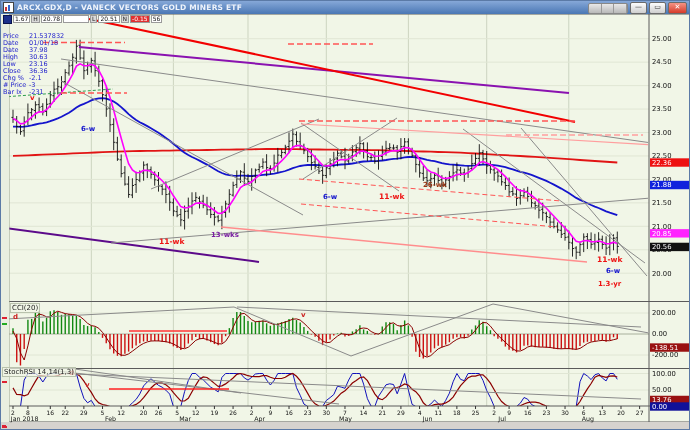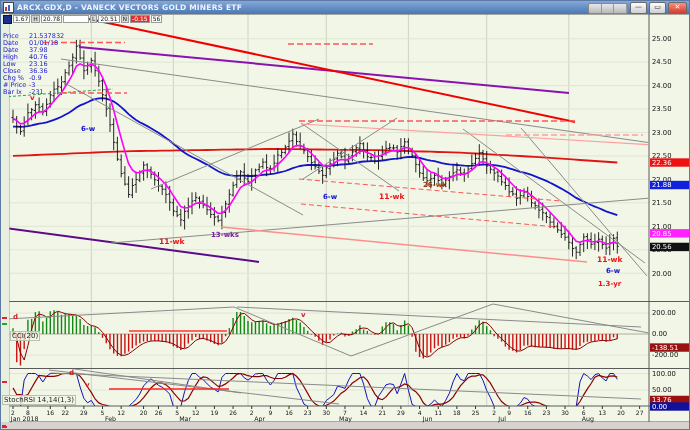--- a/index.html
+++ b/index.html
@@ -22,21 +22,21 @@
   #row1{display:flex;align-items:center;gap:1px;height:8px;}
   #row1 .sq{width:7px;height:7px;background:#1b2f8a;border:1px solid #09124d;}
   #row1 .cell{background:#fff;border:1px solid #9a9a9a;font-size:6px;line-height:6px;color:#111;
      padding:0 1px;height:6px;}
   #row1 .lab{font-size:6px;color:#222;background:#d9d9d9;border:1px solid #9a9a9a;height:6px;line-height:6px;padding:0 1px;}
   #row1 .neg{background:#e03030;color:#fff;}
   #fields{margin-top:10px;}
   .frow{font-size:6.5px;line-height:7px;color:#2222cc;white-space:nowrap;}
   .frow .fl{display:inline-block;width:26px;}
   .paneltitle{position:absolute;font-size:7px;color:#222;z-index:20;background:rgba(241,246,231,.7);
-     padding:0 1px;border:1px solid #b9c2ad;line-height:8px;margin-top:28px;}
+     padding:0 1px;border:1px solid #b9c2ad;line-height:8px;}
   #ccititle{left:9px;top:302px;}
   #stochtitle{left:1px;top:366px;}
   #leftstrip{position:absolute;left:0;top:13px;width:8px;height:408px;background:#e9efe0;z-index:5;}
   .mark{position:absolute;left:1px;width:5px;height:2px;}
   svg{position:absolute;left:0;top:0;}
 </style>
 </head>
 <body>
 
 <div id="win">
@@ -469,24 +469,24 @@
       <span class="lab">L</span>
       <span class="cell">20.51</span>
       <span class="lab">N</span>
       <span class="cell neg">-0.15</span>
       <span class="cell">56</span>
     </div>
     <div id="fields">
       <div class="frow"><span class="fl">Price</span><span>21.537832</span></div>
       <div class="frow"><span class="fl">Date</span><span>01/01/18</span></div>
       <div class="frow"><span class="fl">Date</span><span>37.98</span></div>
-      <div class="frow"><span class="fl">High</span><span>40.76</span></div>
+      <div class="frow"><span class="fl">High</span><span>30.63</span></div>
       <div class="frow"><span class="fl">Low</span><span>23.16</span></div>
       <div class="frow"><span class="fl">Close</span><span>36.36</span></div>
-      <div class="frow"><span class="fl">Chg %</span><span>-0.9</span></div>
+      <div class="frow"><span class="fl">Chg %</span><span>-2.1</span></div>
       <div class="frow"><span class="fl"># Price</span><span>-3</span></div>
       <div class="frow"><span class="fl">Bar Ix</span><span>-231</span></div>
     </div>
   </div>
 
   <div class="paneltitle" id="ccititle">CCI(20)</div>
   <div class="paneltitle" id="stochtitle">StochRSI 14,14(1,3)</div>
 
 </div>
 

